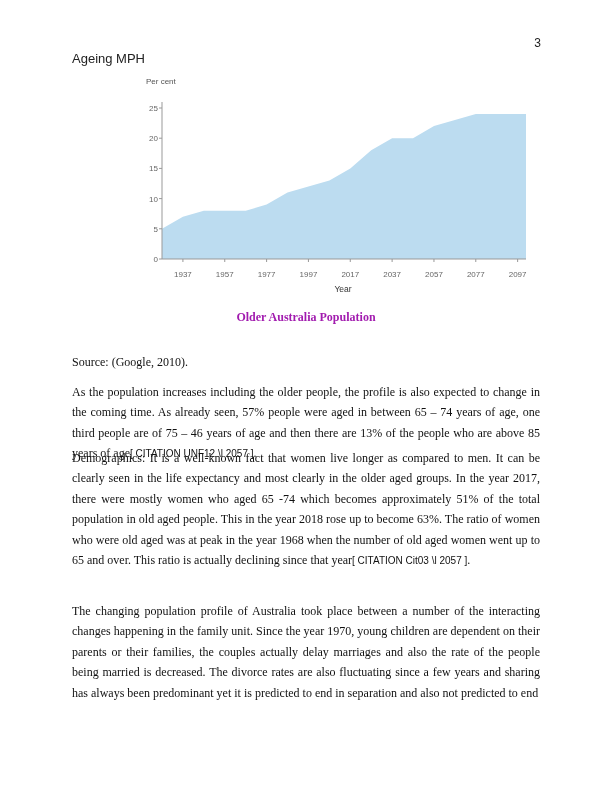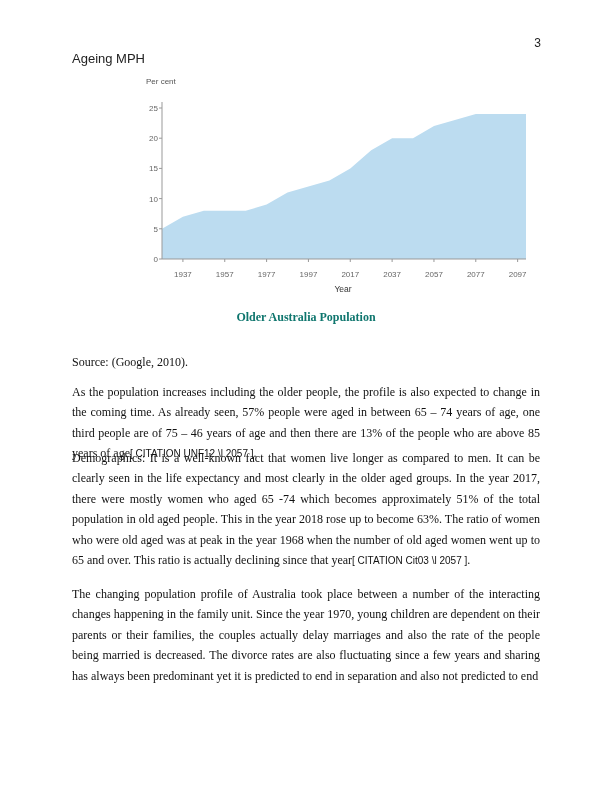--- a/index.html
+++ b/index.html
@@ -11,33 +11,33 @@
     .running-head {
       position: absolute; top: 51px; left: 72px;
       font-family: "Liberation Sans", sans-serif; font-size: 13px; color: #222;
     }
     .chart {
       position: absolute; left: 12px; top: 70px; width: 607px; height: 230px; margin-left: 18px;
     }
     .chart svg text { font-family: "Liberation Sans", sans-serif; }
     .caption {
       position: absolute; top: 310px; left: 0; width: 612px; text-align: center;
-      font-family: "Liberation Serif", serif; font-weight: bold; font-size: 12px; color: #0f766e;
+      font-family: "Liberation Serif", serif; font-weight: bold; font-size: 12px; color: #a21caf;
     }
     .body-text {
       position: absolute; left: 72px; width: 468px;
       font-family: "Liberation Serif", serif; font-size: 12px; color: #111;
       line-height: 20.4px; text-align: justify;
     }
     .body-text p { margin: 0; }
     .cite { font-family: "Liberation Sans", sans-serif; font-size: 10px; }
     #source { top: 352px; }
     #para1 { top: 382px; }
     #para2 { top: 448px; }
-    #para3 { top: 584px; }
+    #para3 { top: 601px; }
   </style>
 </head>
 <body>
 
 <div class="page-number">3</div>
 <div class="running-head">Ageing MPH</div>
 
 <div class="chart">
   <svg id="chart-svg" width="612" height="230">
     <text id="ylabel" x="116" y="14" font-size="8" fill="#555">Per cent</text>

